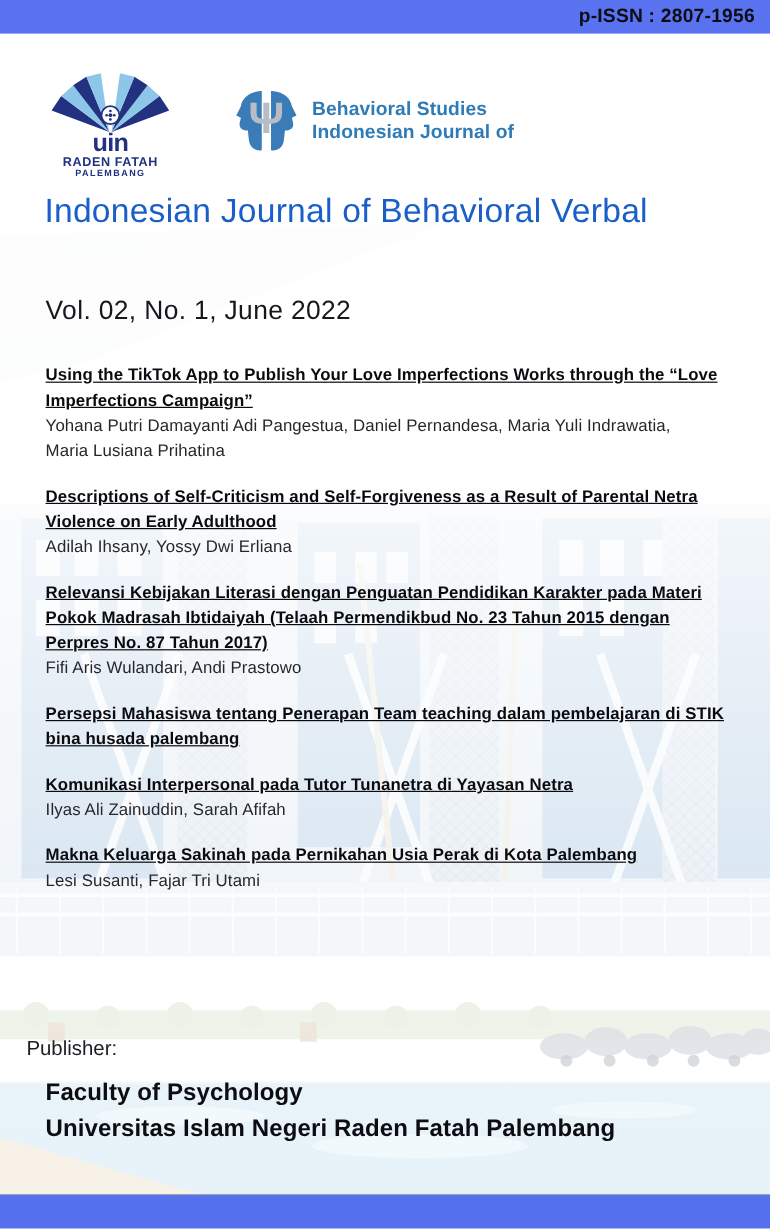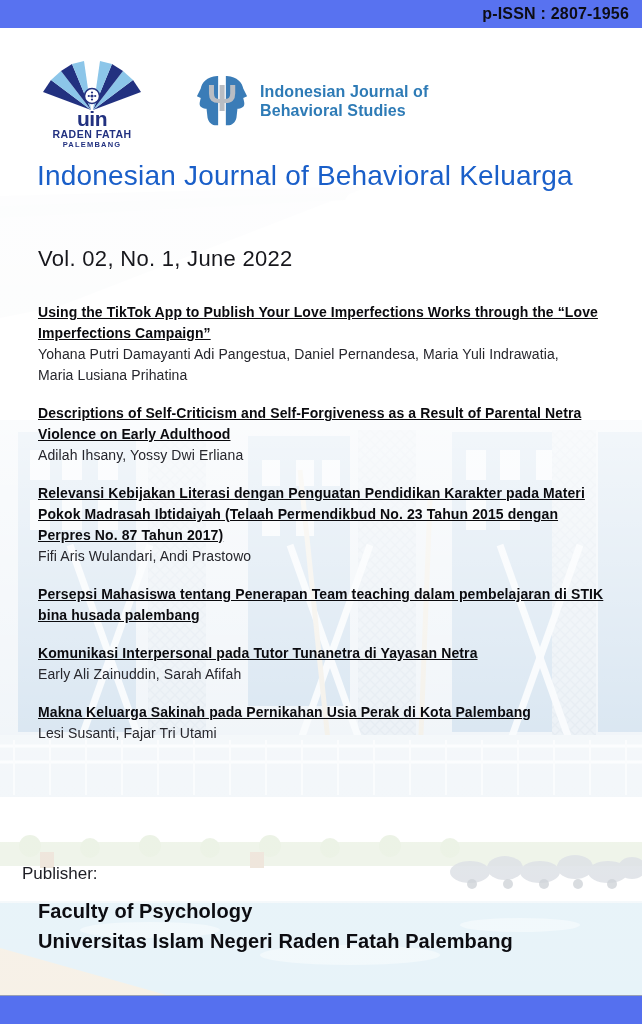--- a/index.html
+++ b/index.html
@@ -227,28 +227,28 @@
     <div class="ijbs">
       <svg width="56" height="54" viewBox="0 0 58 54" aria-hidden="true">
 
         <path d="M24,1 C13,2 8,8 7,14 L3,22 L7,24 C6,28 5,31 7,33 C9,35 12,35 13,35 L14,44 C15,50 20,53 25,52 L25,1 Z" fill="#3a7cb7"></path>
 
         <path d="M34,1 C45,2 50,8 51,14 L55,22 L51,24 C52,28 53,31 51,33 C49,35 46,35 45,35 L44,44 C43,50 38,53 33,52 L33,1 Z" fill="#3a7cb7"></path>
 
         <text x="29" y="37" text-anchor="middle" font-family="Liberation Sans, sans-serif" font-size="38" font-weight="bold" fill="#b9bdc3">Ψ</text>
       </svg>
       <div class="ijbs-text">
+        <div>Behavioral Studies</div>
         <div>Indonesian Journal of</div>
-        <div>Behavioral Studies</div>
       </div>
     </div>
 
   </div>
 
-  <div class="journal-title">Indonesian Journal of Behavioral Keluarga</div>
+  <div class="journal-title">Indonesian Journal of Behavioral Verbal</div>
 
   <div class="volume-line">Vol. 02, No. 1, June 2022</div>
 
   <div class="articles">
     <div class="article">
       <div class="article-title">Using the TikTok App to Publish Your Love Imperfections Works through the “Love
 Imperfections Campaign”</div>
       <div class="article-authors">Yohana Putri Damayanti Adi Pangestua, Daniel Pernandesa, Maria Yuli Indrawatia,
 Maria Lusiana Prihatina</div>
     </div>
@@ -262,21 +262,21 @@
 Pokok Madrasah Ibtidaiyah (Telaah Permendikbud No. 23 Tahun 2015 dengan
 Perpres No. 87 Tahun 2017)</div>
       <div class="article-authors">Fifi Aris Wulandari, Andi Prastowo</div>
     </div>
     <div class="article">
       <div class="article-title">Persepsi Mahasiswa tentang Penerapan Team teaching dalam pembelajaran di STIK
 bina husada palembang</div>
     </div>
     <div class="article">
       <div class="article-title">Komunikasi Interpersonal pada Tutor Tunanetra di Yayasan Netra</div>
-      <div class="article-authors">Early Ali Zainuddin, Sarah Afifah</div>
+      <div class="article-authors">Ilyas Ali Zainuddin, Sarah Afifah</div>
     </div>
     <div class="article">
       <div class="article-title">Makna Keluarga Sakinah pada Pernikahan Usia Perak di Kota Palembang</div>
       <div class="article-authors">Lesi Susanti, Fajar Tri Utami</div>
     </div>
   </div>
 
   <div class="publisher-label">Publisher:</div>
   <div class="publisher-names">
     <div>Faculty of Psychology</div>

